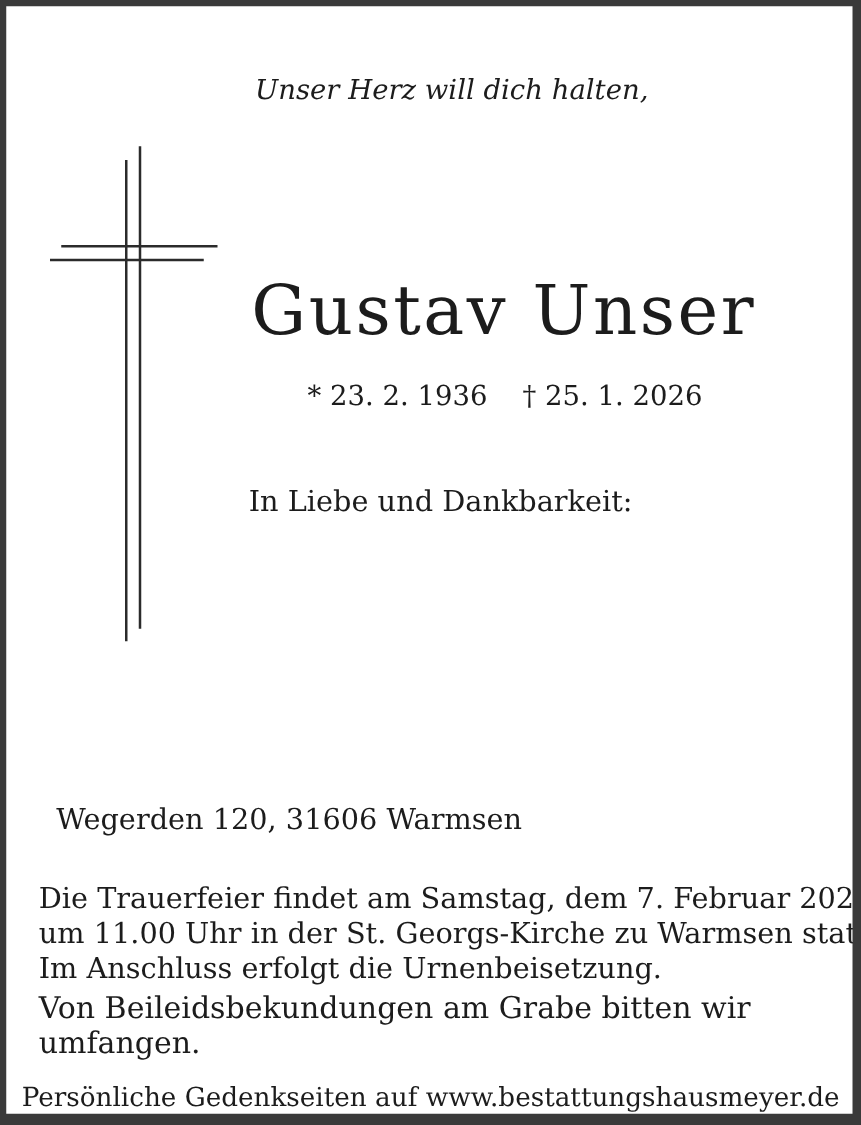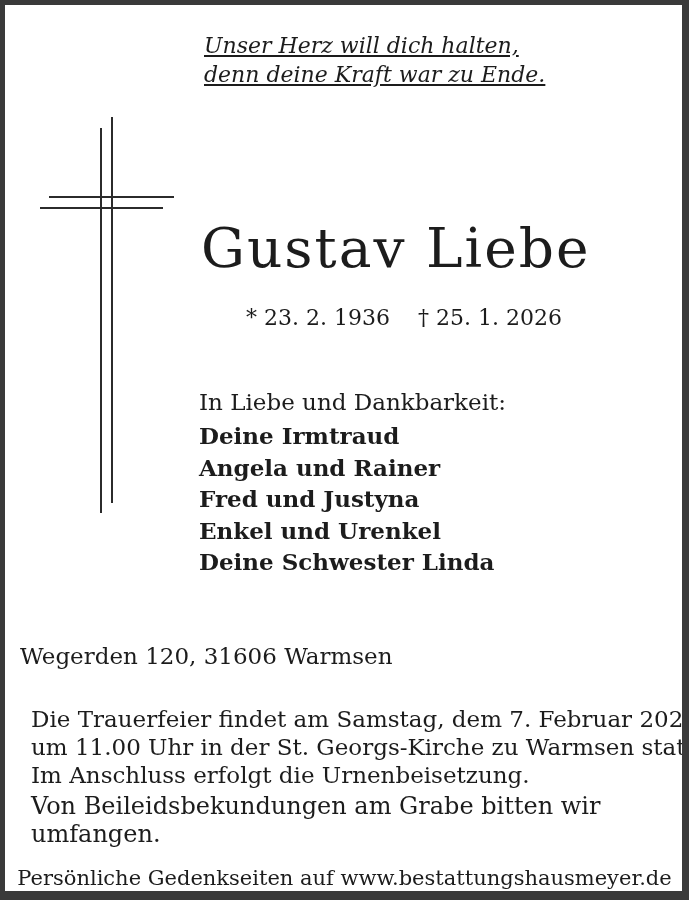--- a/index.html
+++ b/index.html
@@ -39,26 +39,25 @@
     background: #2b2b2b;
   }
   .cross-v-left  { left: 62px; top: 13px; width: 2px; height: 385px; }
   .cross-v-right { left: 73px; top: 2px;  width: 2px; height: 386px; }
   .cross-h-top    { left: 11px; top: 81px; width: 125px; height: 2px; }
   .cross-h-bottom { left: 2px;  top: 92px; width: 123px; height: 2px; }
 
   .poem {
     position: absolute;
     left: 204px;
-    top: 31px;
+    top: 58px;
     font-style: italic;
     font-size: 22px;
     line-height: 29px;
     white-space: nowrap;
-    text-decoration: underline;
   }
   .deceased-name {
     position: absolute;
     left: 201px;
     top: 221px;
     margin: 0;
     font-size: 55px;
     font-weight: normal;
     letter-spacing: 2px;
     line-height: 55px;
@@ -87,21 +86,21 @@
     position: absolute;
     left: 199px;
     top: 420px;
     font-size: 23px;
     font-weight: bold;
     line-height: 31.5px;
     white-space: nowrap;
   }
   .address {
     position: absolute;
-    left: 20px;
+    left: 45px;
     top: 645px;
     font-size: 23px;
     line-height: 23px;
     white-space: nowrap;
   }
   .funeral {
     position: absolute;
     left: 31px;
     top: 705px;
     font-size: 23px;
@@ -134,38 +133,30 @@
 
   <div class="cross">
     <div class="cross-line cross-v-left"></div>
     <div class="cross-line cross-v-right"></div>
     <div class="cross-line cross-h-top"></div>
     <div class="cross-line cross-h-bottom"></div>
   </div>
 
   <div class="poem">
       <div>Unser Herz will dich halten,</div>
-      <div>denn deine Kraft war zu Ende.</div>
     </div>
 
-  <h1 class="deceased-name">Gustav Liebe</h1>
+  <h1 class="deceased-name">Gustav Unser</h1>
 
   <div class="dates">
     <span class="birth">* 23. 2. 1936</span><span class="death">† 25. 1. 2026</span>
   </div>
 
   <div class="mourners-intro">In Liebe und Dankbarkeit:</div>
 
-  <div class="mourners">
-      <div>Deine Irmtraud</div>
-      <div>Angela und Rainer</div>
-      <div>Fred und Justyna</div>
-      <div>Enkel und Urenkel</div>
-      <div>Deine Schwester Linda</div>
-    </div>
 
   <div class="address">Wegerden 120, 31606 Warmsen</div>
 
   <div class="funeral">
       <div>Die Trauerfeier findet am Samstag, dem 7. Februar 2026,</div>
       <div>um 11.00 Uhr in der St. Georgs-Kirche zu Warmsen statt.</div>
       <div>Im Anschluss erfolgt die Urnenbeisetzung.</div>
     </div>
 
   <div class="condolence">

